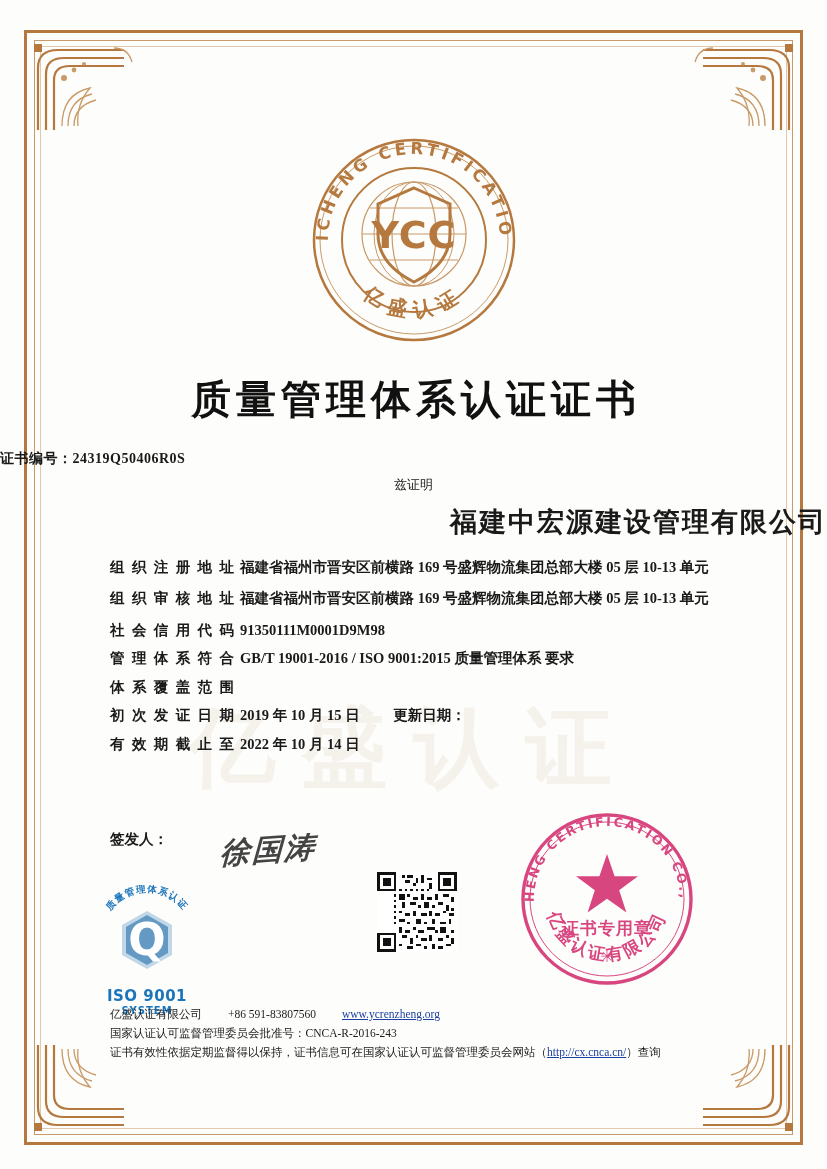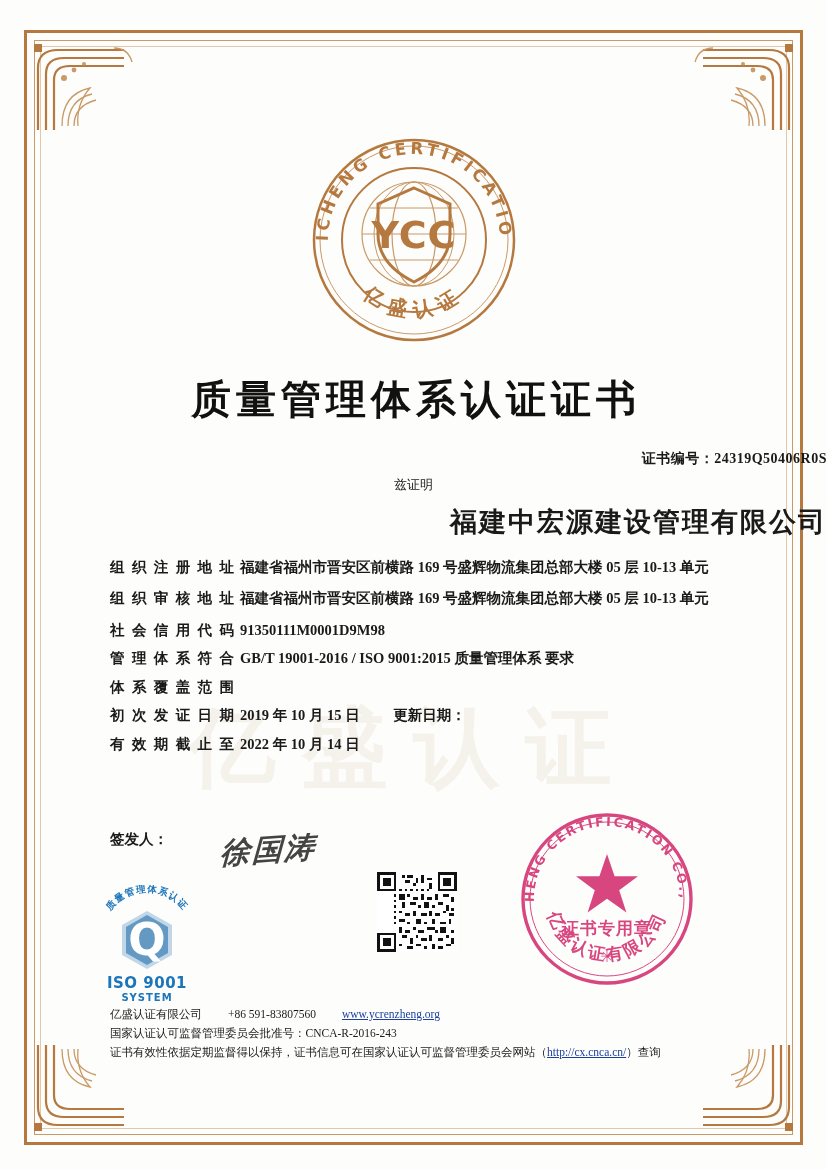--- a/index.html
+++ b/index.html
@@ -97,21 +97,21 @@
     font-size: 40px;
     font-weight: bold;
     letter-spacing: 5px;
     color: #111;
     font-family: "DejaVu Sans", sans-serif;
   }
   .cert-no {
     position: absolute;
     left: 0; right: 0;
     top: 450px;
-    text-align: right;
+    text-align: left;
     font-size: 14px;
     font-weight: bold;
     letter-spacing: 0.5px;
   }
   .hereby {
     position: absolute;
     left: 0; right: 0;
     top: 476px;
     text-align: center;
     font-size: 13px;
@@ -190,21 +190,21 @@
     height: 112px;
     text-align: center;
   }
   .iso-badge svg { display:block; }
   .iso-text {
     font-family: "DejaVu Sans", sans-serif;
     color: #1b75bb;
     font-weight: bold;
     font-size: 15px;
     letter-spacing: .5px;
-    margin-top: 5px;
+    margin-top: 18px;
   }
   .iso-sub {
     font-family: "DejaVu Sans", sans-serif;
     color: #1b75bb;
     font-weight: bold;
     font-size: 10px;
     letter-spacing: 1px;
   }
 
   

